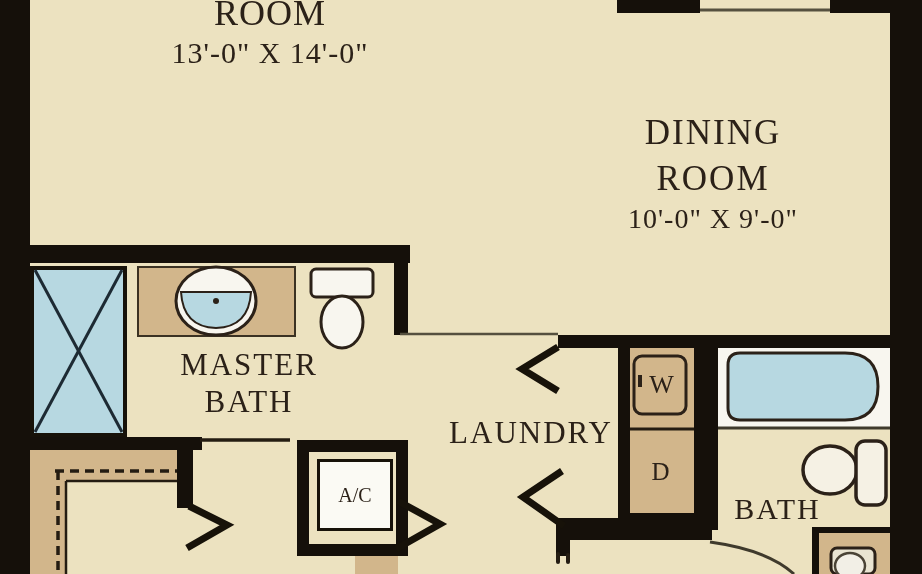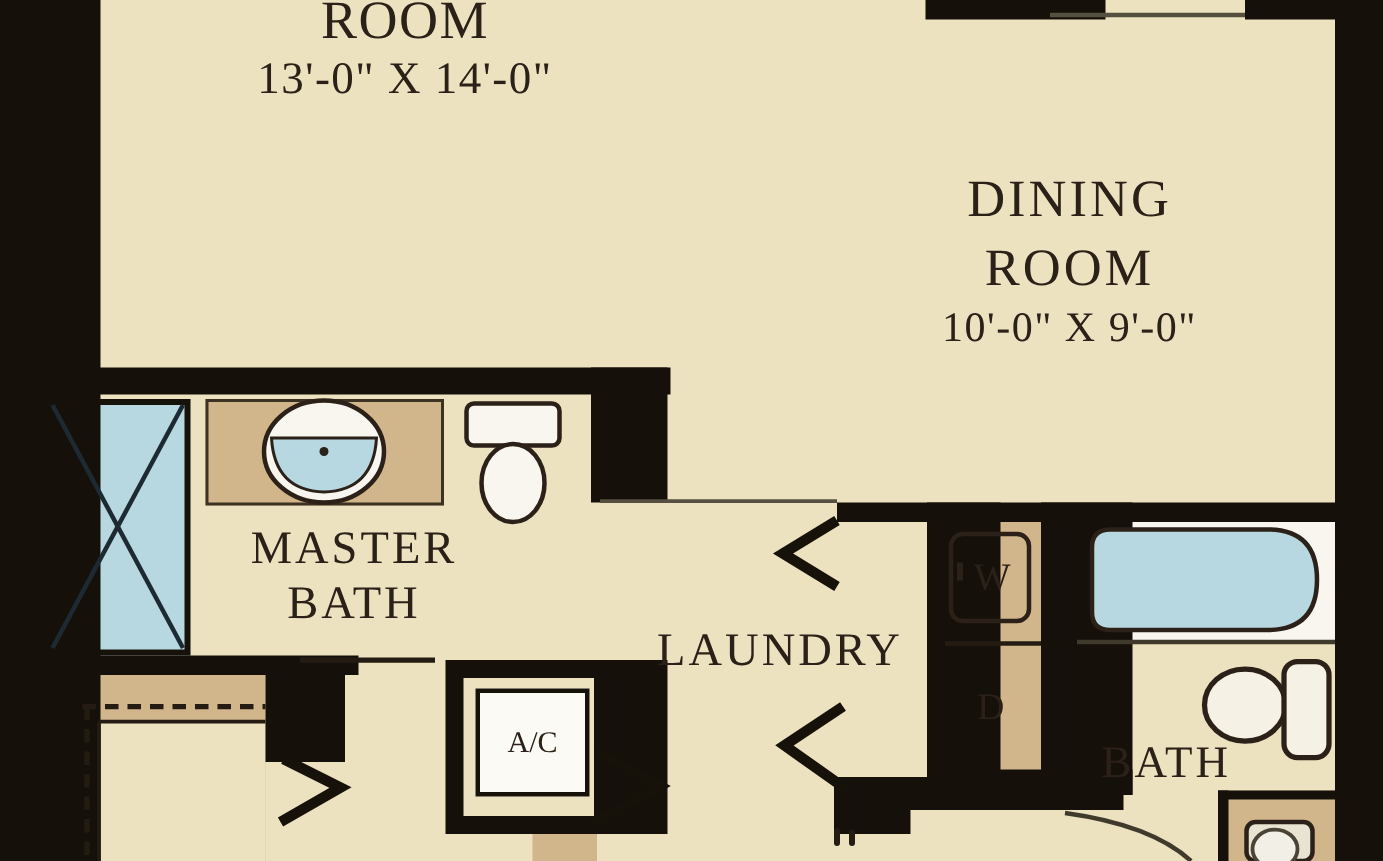--- a/index.html
+++ b/index.html
@@ -3,21 +3,21 @@
 <meta charset="utf-8">
 <style>
   html,body{margin:0;padding:0;background:#ffffff;}
   #canvas{
     position:relative;width:922px;height:574px;overflow:hidden;
     background:#ece2c0;
     font-family:"Liberation Serif", serif;
     color:#2b2118;
   }
   .abs{position:absolute;}
-  .wall{position:absolute;background:#15100a;padding-left:37px;}
+  .wall{position:absolute;background:#15100a;}
   .tan{position:absolute;background:#d2b68b;}
   .label{position:absolute;text-align:center;color:#2b2118;letter-spacing:1px;line-height:1.1;}
   svg.overlay{position:absolute;left:0;top:0;pointer-events:none;}
   .flexc{display:flex;align-items:center;justify-content:center;}
 </style>
 </head>
 <body>
 
 <div id="canvas">
 
@@ -131,26 +131,26 @@
   </div>
 
   <div class="label" style="left:588px;top:110px;width:250px;font-size:35px;line-height:46px;letter-spacing:2px;font-family:Liberation Serif, serif;">
     <div>DINING</div>
     <div>ROOM</div>
   </div>
   <div class="label" style="left:578px;top:204px;width:270px;font-size:28px;">
     <span>10'-0" X 9'-0"</span>
   </div>
 
-  <div class="label" style="left:142px;top:346px;width:188px;font-size:31px;line-height:37px;letter-spacing:2px;">
+  <div class="label" style="left:155px;top:346px;width:188px;font-size:31px;line-height:37px;letter-spacing:2px;">
     <div>MASTER</div>
     <div>BATH</div>
   </div>
 
-  <div class="label" style="left:415px;top:416px;width:210px;font-size:31px;letter-spacing:2px;">
+  <div class="label" style="left:426px;top:416px;width:210px;font-size:31px;letter-spacing:2px;">
     <span>LAUNDRY</span>
   </div>
 
 
   <div class="label" style="left:720px;top:492px;width:115px;font-size:30px;letter-spacing:2px;">
     <span>BATH</span>
   </div>
 
   <div class="label" style="left:640px;top:371px;width:44px;font-size:26px;">
     <span>W</span>

